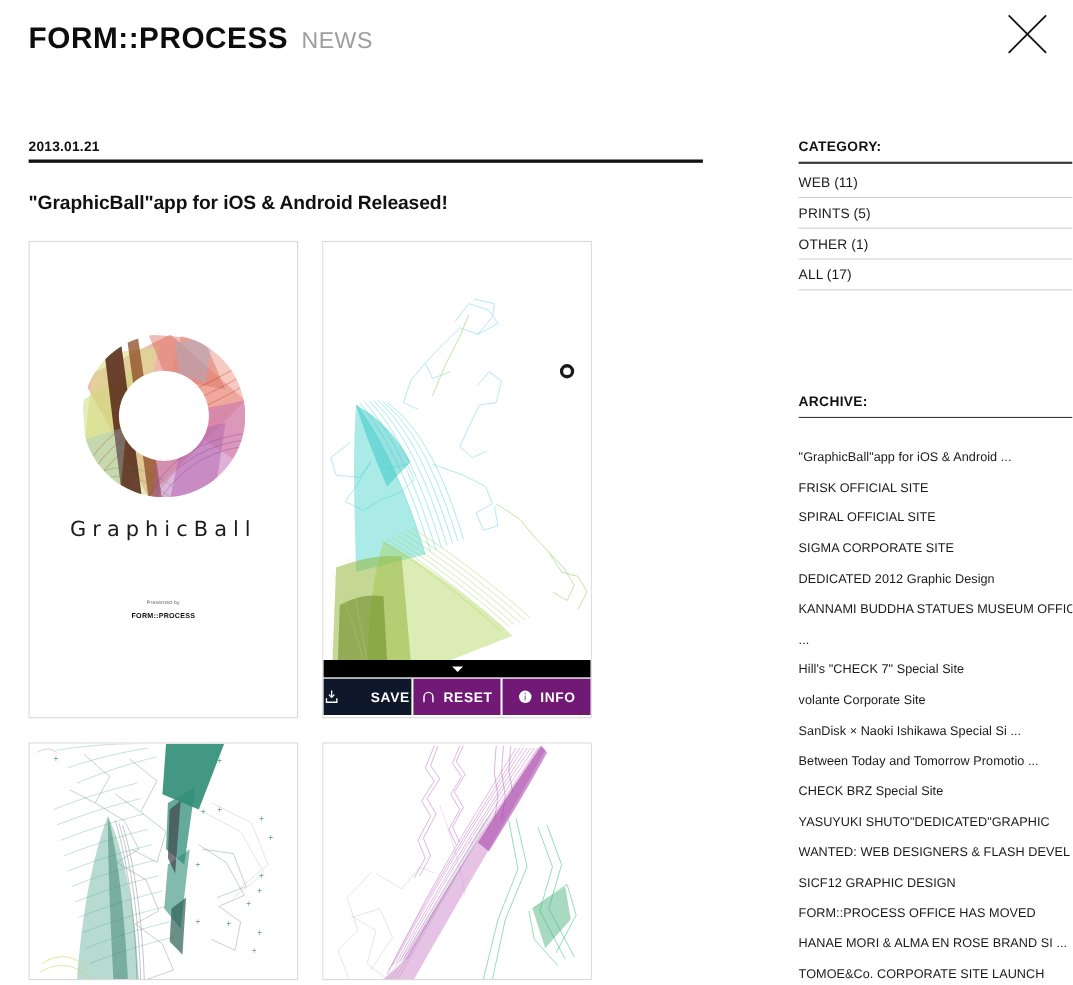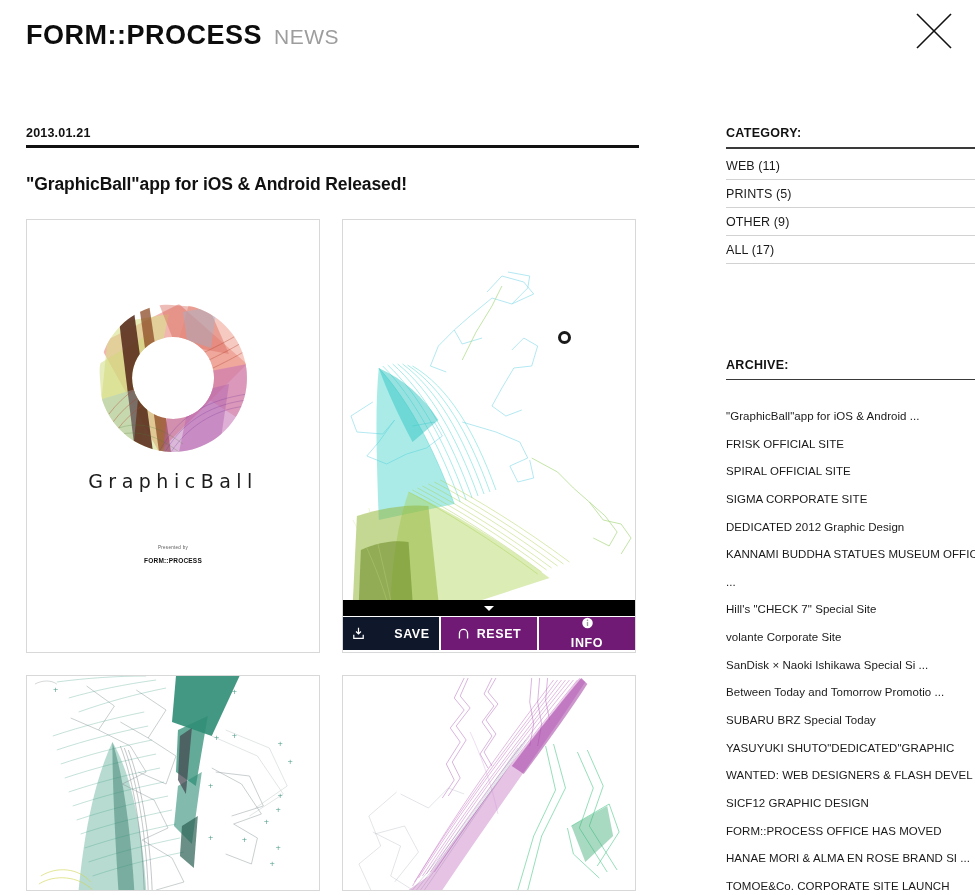--- a/index.html
+++ b/index.html
@@ -81,21 +81,21 @@
     color: #111;
   }
 
   .gallery {
     margin-top: 24px;
     display: flex;
     flex-wrap: wrap;
     gap: 22px 22px;
   }
   .tile {
-    width: 294px;
+    width: 245px;
     background: #ffffff;
     border: 1px solid #d8d8d8;
     position: relative;
     overflow: hidden;
   }
   .tile-art {
     width: 100%;
     height: 432px;
     position: relative;
     overflow: hidden;
@@ -182,21 +182,21 @@
     align-items: center;
     justify-content: center;
     gap: 7px;
     color: #ffffff;
     font-size: 12.5px;
     font-weight: bold;
     letter-spacing: 0.6px;
     cursor: pointer;
     border-right: 2px solid #ffffff;
   }
-  .vbtn:last-child { border-right: none; flex-direction: column; }
+  .vbtn:last-child { border-right: none; }
   .vbtn.dark { background: #0f172a; gap: 29px; }
   .vbtn.grey { background: #701a75; }
   .vbtn svg { display: block; }
 
   
   .sidebar {
     position: absolute;
     left: 726px;
     top: 126px;
     width: 249px;
@@ -514,40 +514,40 @@
   </div>
 </div>
 
 <div class="sidebar">
 
   <div class="side-head">CATEGORY:</div>
   <div class="side-rule"></div>
   <div class="cat-list">
     <div class="cat-item">WEB (11)</div>
     <div class="cat-item">PRINTS (5)</div>
-    <div class="cat-item">OTHER (9)</div>
+    <div class="cat-item">OTHER (1)</div>
     <div class="cat-item">ALL (17)</div>
   </div>
 
   <div class="archive-block">
     <div class="side-head">ARCHIVE:</div>
     <div class="side-rule"></div>
     <div class="arch-list">
       <div class="arch-item">"GraphicBall"app for iOS &amp; Android ...</div>
       <div class="arch-item">FRISK OFFICIAL SITE</div>
       <div class="arch-item">SPIRAL OFFICIAL SITE</div>
       <div class="arch-item">SIGMA CORPORATE SITE</div>
       <div class="arch-item">DEDICATED 2012 Graphic Design</div>
       <div class="arch-item">KANNAMI BUDDHA STATUES MUSEUM OFFIC</div>
       <div class="arch-item">...</div>
       <div class="arch-item">Hill's "CHECK 7" Special Site</div>
       <div class="arch-item">volante Corporate Site</div>
       <div class="arch-item">SanDisk × Naoki Ishikawa Special Si ...</div>
       <div class="arch-item">Between Today and Tomorrow Promotio ...</div>
-      <div class="arch-item">SUBARU BRZ Special Today</div>
+      <div class="arch-item">CHECK BRZ Special Site</div>
       <div class="arch-item">YASUYUKI SHUTO"DEDICATED"GRAPHIC</div>
       <div class="arch-item">WANTED: WEB DESIGNERS &amp; FLASH DEVEL ...</div>
       <div class="arch-item">SICF12 GRAPHIC DESIGN</div>
       <div class="arch-item">FORM::PROCESS OFFICE HAS MOVED</div>
       <div class="arch-item">HANAE MORI &amp; ALMA EN ROSE BRAND SI ...</div>
       <div class="arch-item">TOMOE&amp;Co. CORPORATE SITE LAUNCH</div>
     </div>
   </div>
 
 </div>

